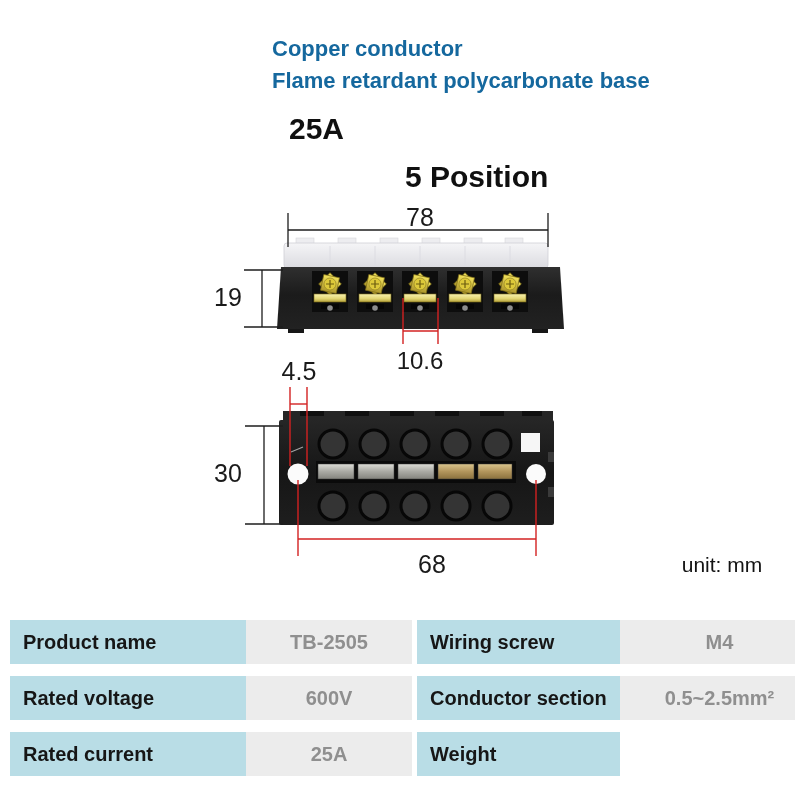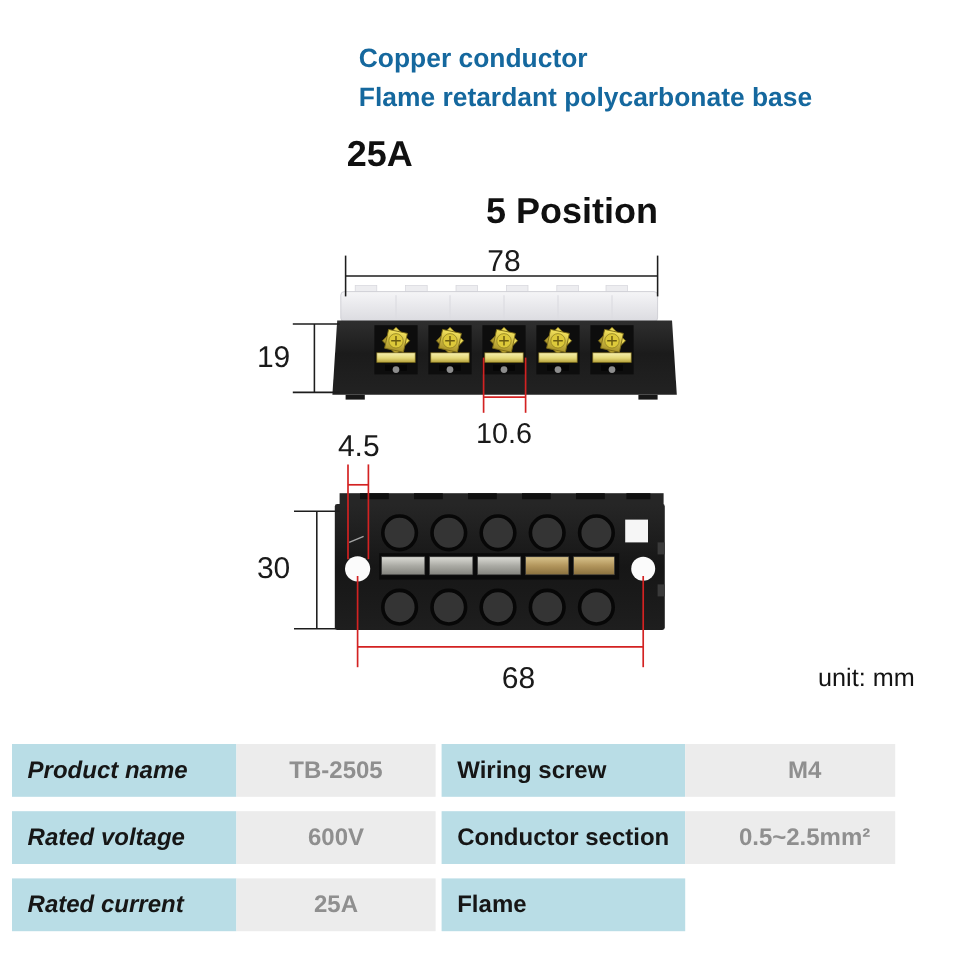--- a/index.html
+++ b/index.html
@@ -2,38 +2,38 @@
 <html><head>
 <meta charset="utf-8">
 <style>
   * { margin:0; padding:0; box-sizing:border-box; }
   html,body { background:#ffffff; }
   .canvas {
     position:relative; width:800px; height:800px; background:#ffffff;
     font-family:"Liberation Sans", sans-serif; overflow:hidden;
   }
   
-  .title-block { position:absolute; left:299px; top:33px; color:#15689e;
+  .title-block { position:absolute; left:272px; top:33px; color:#15689e;
     font-size:22px; font-weight:bold; line-height:32px; }
   .rating-line { position:absolute; top:112px; left:0; width:800px; height:36px;
     color:#101010; font-size:30px; font-weight:bold; }
   .rating-amp { position:absolute; left:289px; }
   .rating-pos { position:absolute; left:405px;margin-top:48px; }
   
   .diagram-svg { position:absolute; left:0; top:0; }
   .dim-text { font-family:"Liberation Sans", sans-serif; font-size:25px; fill:#1a1a1a; font-weight:400; }
   .dim-text-sm { font-size:24px; }
   .unit-text { font-family:"Liberation Sans", sans-serif; font-size:21px; fill:#131313; }
   
   .spec-row { position:absolute; left:10px; height:44px; display:flex; }
   .spec-row.r0 { top:620px; } .spec-row.r1 { top:676px; } .spec-row.r2 { top:732px; }
   .cell { display:flex; align-items:center; font-size:20px; font-weight:bold; }
   .cell.label { background:#b9dde6; color:#161616; padding-left:13px; }
   .cell.value { background:#ececec; color:#8f8f8f; justify-content:center; }
-  .c1 { width:187px;font-style:italic; } .c2 { width:166px; margin-right:5px; }
+  .c1 { width:236px; } .c2 { width:166px; margin-right:5px; }
   .c3 { width:203px; } .c4 { width:175px;padding-left:24px; }
 </style>
 </head>
 <body>
 
 <div class="canvas">
 
   <div class="title-block">
     <div>Copper conductor</div>
     <div>Flame retardant polycarbonate base</div>
@@ -204,17 +204,17 @@
     </div>
     <div class="spec-row r1">
       <div class="cell label c1">Rated voltage</div>
       <div class="cell value c2">600V</div>
       <div class="cell label c3">Conductor section</div>
       <div class="cell value c4">0.5~2.5mm²</div>
     </div>
     <div class="spec-row r2">
       <div class="cell label c1">Rated current</div>
       <div class="cell value c2">25A</div>
-      <div class="cell label c3">Flame</div>
+      <div class="cell label c3">Weight</div>
     </div>
   </div>
 
 </div>
 
 </body></html>

